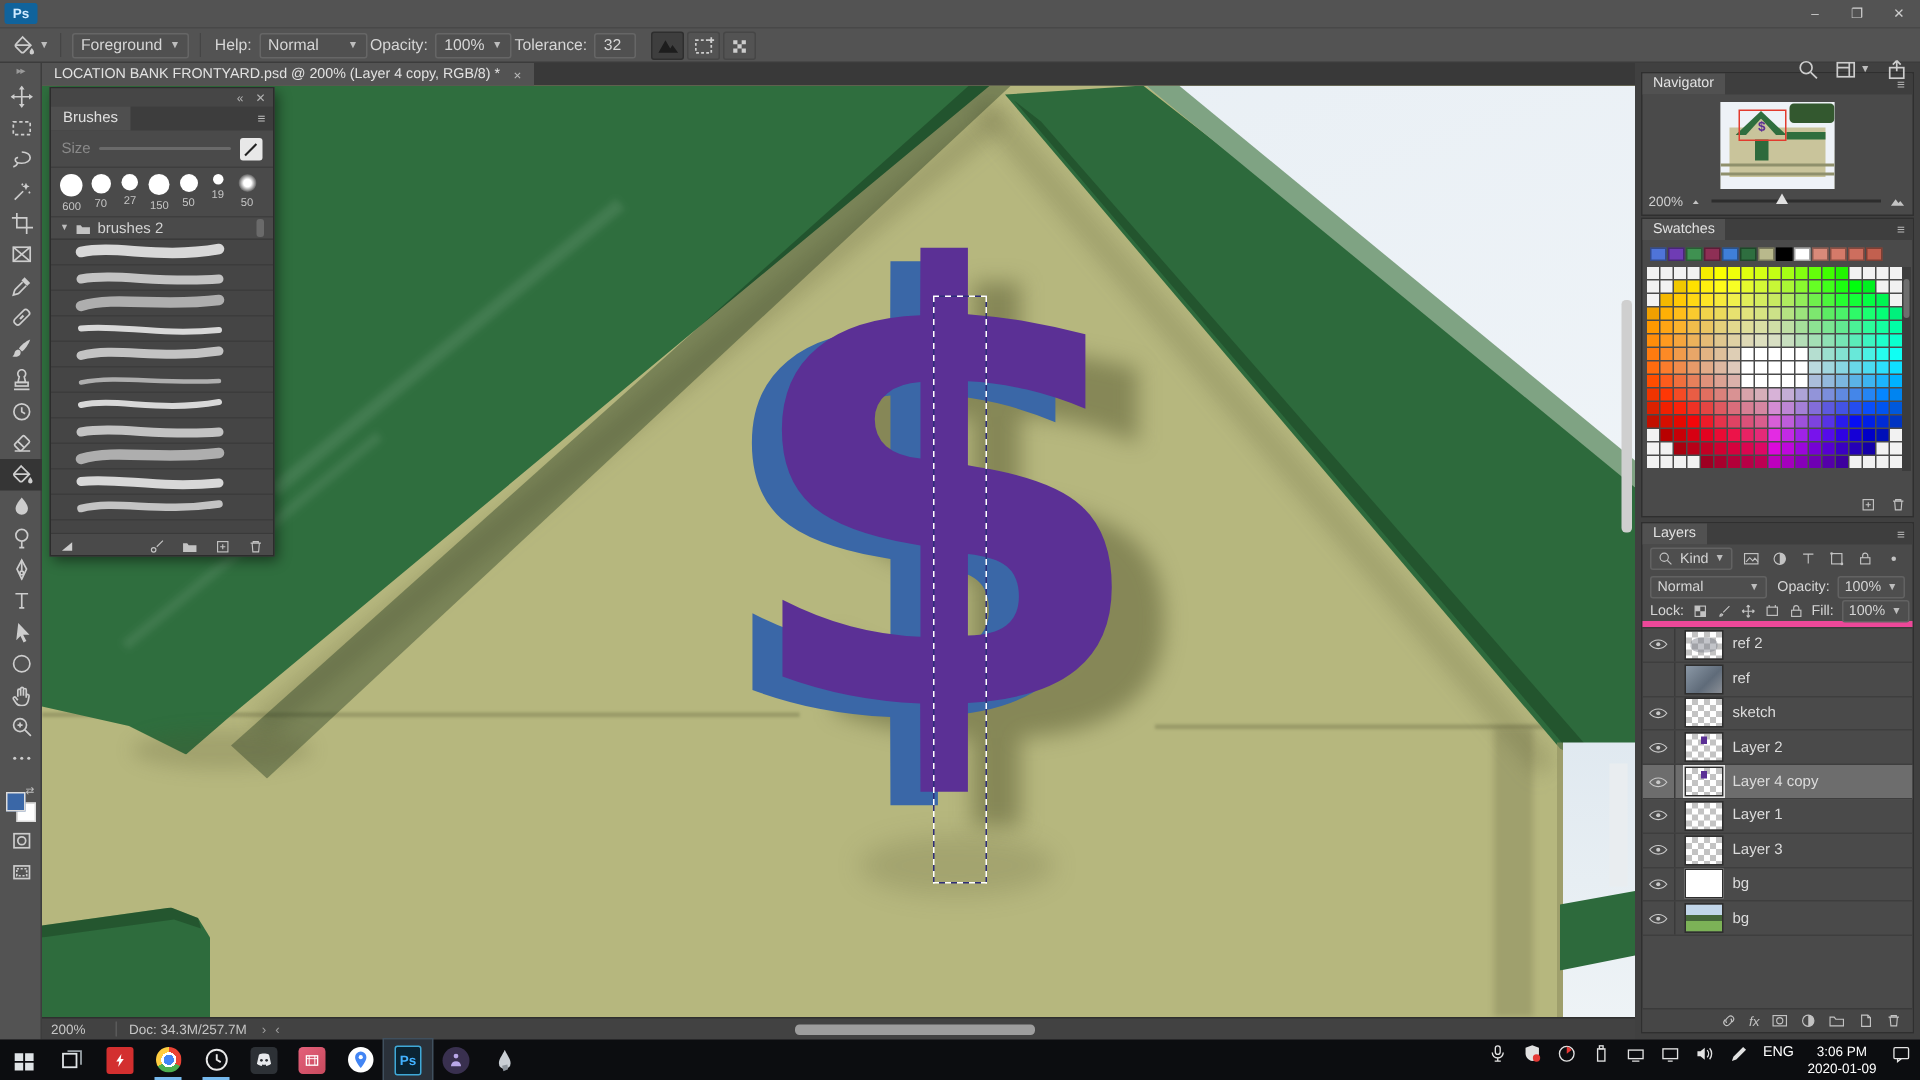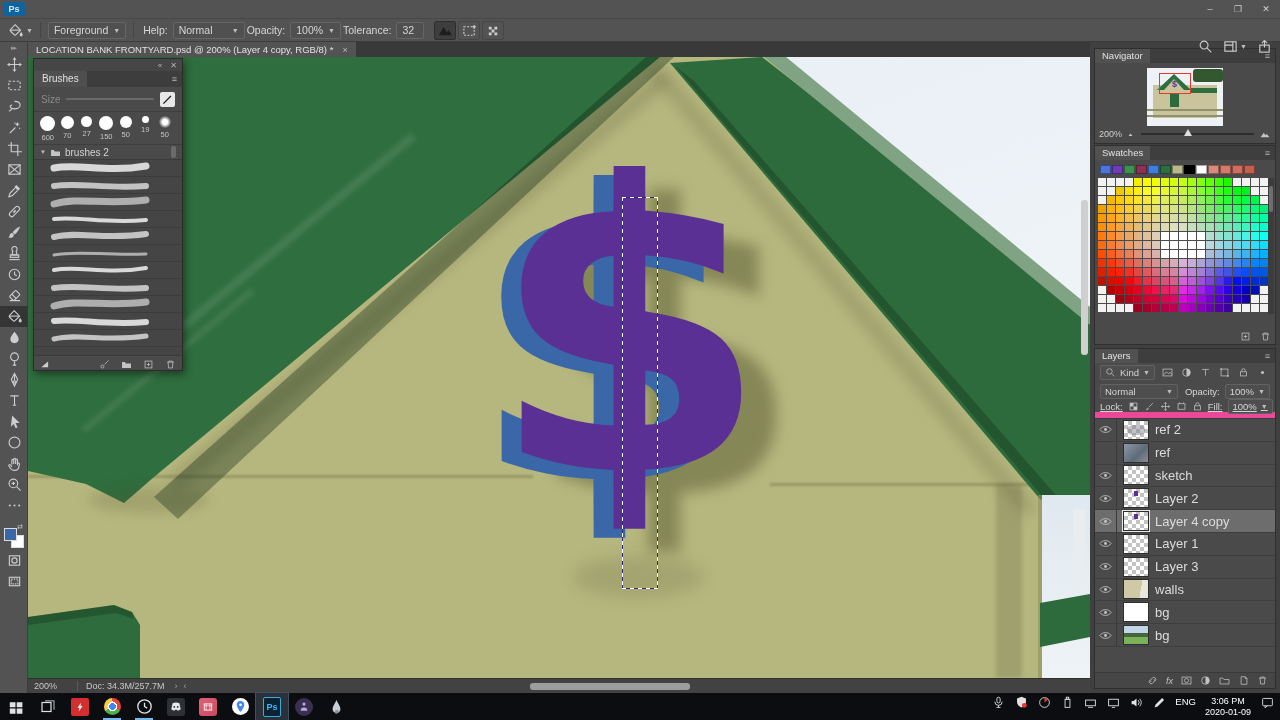--- a/index.html
+++ b/index.html
@@ -89,33 +89,33 @@
   .rsw{width:11px;height:9px;border:1px solid rgba(0,0,0,.35);}
   #wheel{position:absolute;left:3px;top:32px;width:171px;display:flex;flex-wrap:wrap;gap:1px;}
   .wsw{width:8px;height:8px;}
   #sw-scroll{position:absolute;right:1px;top:32px;width:6px;height:136px;background:#3c3c3c;}
   #sw-scroll .th{position:absolute;left:1px;top:8px;width:4px;height:26px;background:#6e6e6e;border-radius:2px;}
   #sw-foot{position:absolute;right:4px;bottom:2px;display:flex;gap:9px;}
   
   .lrow{display:flex;align-items:center;padding:0 5px;gap:5px;font-size:9.5px;color:#d5d5d5;}
   #filter-row{height:19px;}
   #blend-row{height:19px;}
-  #lock-row{height:17px;border-bottom:6px solid #ec4899;text-decoration:underline;}
+  #lock-row{height:17px;border-bottom:4px solid #ec4899;}
   .lbox{border:1px solid #626262;background:#4e4e4e;height:15px;display:flex;align-items:center;gap:4px;padding:0 4px;border-radius:2px;}
   .fbtn{width:17px;height:15px;display:flex;align-items:center;justify-content:center;}
   .micon{width:11px;height:11px;}
   .micon path,.micon rect,.micon circle{stroke:#c3c3c3;stroke-width:1.1;fill:none;}
   .micon .f{fill:#c3c3c3;stroke:none;}
   #layer-list{position:relative;height:251px;overflow:hidden;border-top:1px solid #3a3a3a;}
   .layer-row{height:22.8px;display:flex;align-items:center;border-bottom:1px solid #3e3e3e;}
   .layer-row.selected{background:#6d6d6d;}
   .eye-cell{width:22px;height:100%;border-right:1px solid #3a3a3a;display:flex;align-items:center;justify-content:center;flex:none;}
   .lthumb{width:26px;height:20px;margin:0 6px;flex:none;border:1px solid #2e2e2e;background:#fff;}
   .layer-row.selected .lthumb{outline:1px solid #e8e8e8;}
-  .lname{font-size:13px;color:#dcdcdc;white-space:nowrap;}
+  .lname{font-size:10px;color:#dcdcdc;white-space:nowrap;}
   .checker{background:repeating-conic-gradient(#c3c3c3 0 25%,#ffffff 0 50%) 0 0/8px 8px;}
   #layers-foot{position:absolute;left:0;bottom:0;width:100%;height:16px;border-top:1px solid #3a3a3a;
                display:flex;align-items:center;justify-content:flex-end;gap:8px;padding:0 7px;background:#464646;}
   
   #statusbar{left:28px;top:678px;width:1062px;height:15px;background:#424242;border-top:1px solid #2f2f2f;
              display:flex;align-items:center;font-size:9px;color:#c6c6c6;z-index:30;}
   #status-zoom{width:50px;padding-left:6px;border-right:1px solid #5a5a5a;}
   #status-doc{padding-left:8px;}
   #status-arrows{margin-left:10px;color:#9f9f9f;letter-spacing:6px;}
   #hscroll-thumb{position:absolute;left:502px;top:4px;width:160px;height:7px;background:#9d9d9d;border-radius:3px;}
@@ -1069,30 +1069,20 @@
             <span class="lthumb checker"></span>
             <span class="lname">Layer 3</span>
           </div>
           <div class="layer-row">
             <span class="eye-cell">
               <svg width="13" height="9" viewBox="0 0 16 9">
                 <path d="M1 4.5C3 1.8 5.5 1 8 1s5 .8 7 3.5C13 7.2 10.5 8 8 8S3 7.2 1 4.5z" stroke="#c8c8c8" fill="none"></path>
                 <circle cx="8" cy="4.5" r="1.7" fill="#c8c8c8"></circle>
               </svg>
             </span>
-            <span class="lthumb" style="background: linear-gradient(100deg, rgb(207, 201, 166) 68%, rgb(233, 231, 218) 68%);"></span>
-            <span class="lname">walls</span>
-          </div>
-          <div class="layer-row">
-            <span class="eye-cell">
-              <svg width="13" height="9" viewBox="0 0 16 9">
-                <path d="M1 4.5C3 1.8 5.5 1 8 1s5 .8 7 3.5C13 7.2 10.5 8 8 8S3 7.2 1 4.5z" stroke="#c8c8c8" fill="none"></path>
-                <circle cx="8" cy="4.5" r="1.7" fill="#c8c8c8"></circle>
-              </svg>
-            </span>
             <span class="lthumb" style="background: rgb(255, 255, 255);"></span>
             <span class="lname">bg</span>
           </div>
           <div class="layer-row">
             <span class="eye-cell">
               <svg width="13" height="9" viewBox="0 0 16 9">
                 <path d="M1 4.5C3 1.8 5.5 1 8 1s5 .8 7 3.5C13 7.2 10.5 8 8 8S3 7.2 1 4.5z" stroke="#c8c8c8" fill="none"></path>
                 <circle cx="8" cy="4.5" r="1.7" fill="#c8c8c8"></circle>
               </svg>
             </span>

